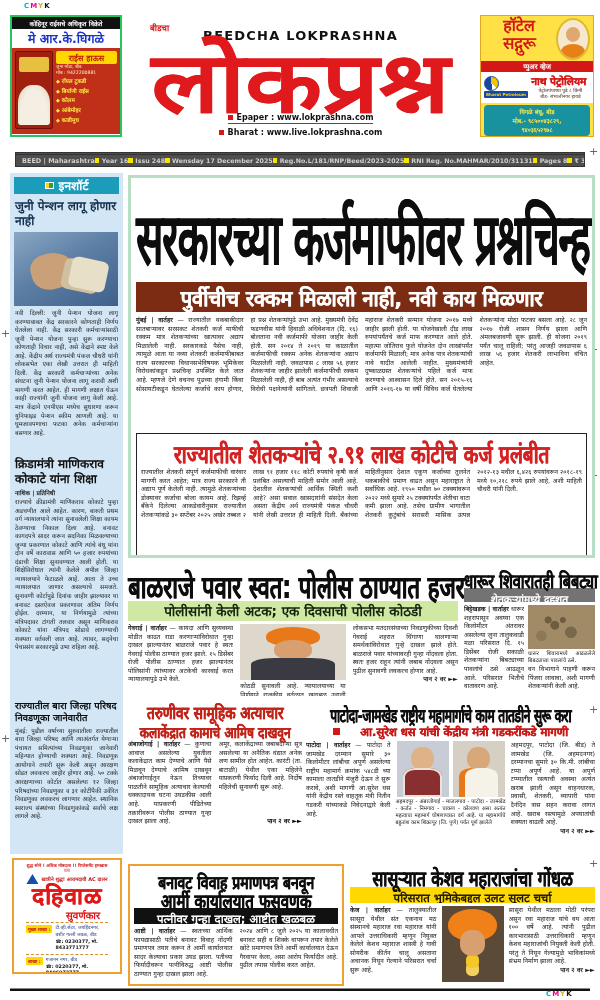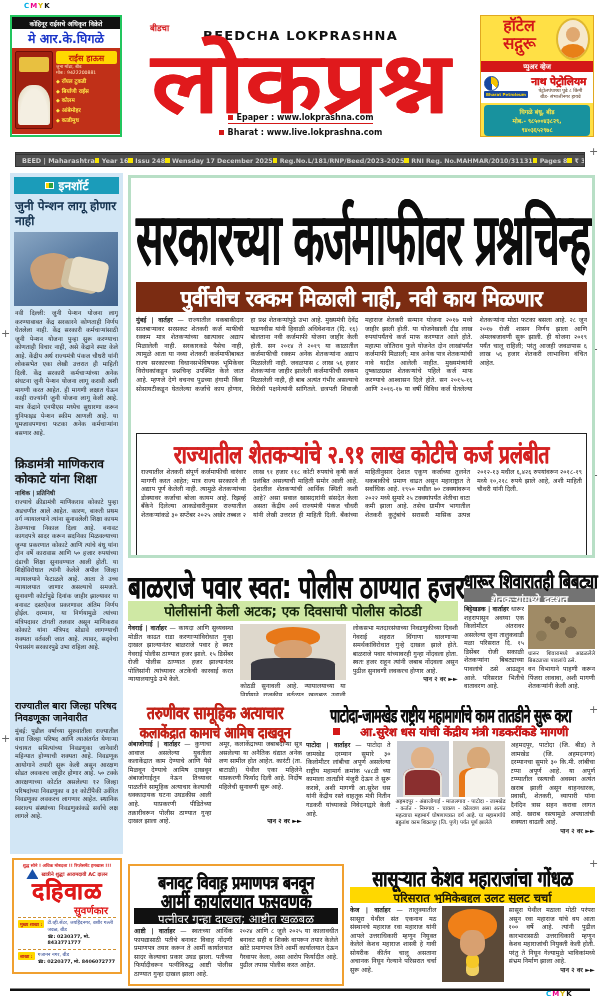--- a/index.html
+++ b/index.html
@@ -62,21 +62,21 @@
   .s1h{color:#14324f;font-size:12px;font-weight:700;line-height:1.25;margin:5px 1px 3px}
   .s2h{color:#101010;font-size:12px;font-weight:700;line-height:1.25;margin:6px 1px 2px}
   .s3h{color:#101010;font-size:9.5px;font-weight:700;line-height:1.3;margin:6px 1px 2px}
   .sdl{font-size:6px;font-weight:700;color:#222;margin:0 1px}
   .sbody{font-size:6.2px;line-height:1.38;text-align:justify;color:#1b1b1b;overflow:hidden;margin:1px 1px}
   .ph-money{width:104px;height:74px;background:linear-gradient(150deg,#8aa7c4,#5d7fa5 45%,#3f608a);position:relative;overflow:hidden}
   .ph-money:before{content:"";position:absolute;left:16%;top:28%;width:42%;height:48%;background:#caa078;border-radius:40% 60% 50% 50%;transform:rotate(-15deg)}
   .ph-money:after{content:"";position:absolute;right:10%;top:36%;width:36%;height:42%;background:#e8dfc8;border-radius:18%;transform:rotate(12deg);box-shadow:-7px 3px 0 #d0c0a0}
 
   
-  .dah{border:2px solid #f0a030;background:#fff;padding:2px 4px;overflow:hidden}
+  .dah{border:2px solid #f0a030;background:#fff;padding:2px 12px;overflow:hidden}
   .dah .top{color:#d41818;font-size:4.4px;text-align:center;font-weight:700}
   .dah .tag{display:flex;align-items:center;gap:3px;justify-content:center;margin-top:1px}
   .dah .tag span{color:#c41818;font-size:5px;font-weight:700}
   .dlogo{width:12px;height:10px;background:#1850a8;clip-path:polygon(50% 0,100% 100%,0 100%);flex:none}
   .dah .nm{color:#e01818;font-size:23px;font-weight:700;text-align:center;line-height:1.05;letter-spacing:1px}
   .dah .sub{color:#e01818;font-size:10px;font-weight:700;text-align:right;padding-right:8px}
   .dah .row{display:flex;gap:3px;border-top:1px dashed #d09030;padding:2px 0;align-items:flex-start}
   .dah .lb{background:#ffd800;color:#c41818;font-size:4.6px;font-weight:700;padding:1px 2px;border-radius:1px;flex:none}
   .dah .tx{font-size:4.8px;color:#203a8a;line-height:1.4}
   .dah .tx b{display:block;color:#111}
@@ -123,21 +123,21 @@
   .ph-gad:after{content:"";position:absolute;left:12%;top:48%;width:76%;height:52%;background:#8a2f2f;border-radius:30% 30% 0 0;box-shadow:inset 0 0 0 2px #e8e2d8}
   .ph-dhas{width:52px;height:56px;background:#d6cfc4;position:relative;overflow:hidden}
   .ph-dhas:before{content:"";position:absolute;left:28%;top:10%;width:44%;height:42%;background:#d8a878;border-radius:46%}
   .ph-dhas:after{content:"";position:absolute;left:12%;top:48%;width:76%;height:52%;background:#f5f2ea;border-radius:30% 30% 0 0;box-shadow:inset 6px 0 0 #e87818}
 
   
   .obox{border:2px solid #f0a030;background:#fff;padding:3px 4px;overflow:hidden}
   .hl-fk1{font-size:14px;transform:scaleY(1.3)}
   .hl-fk2{font-size:15px;transform:scaleY(1.3)}
   .kbar2{background:#111;height:16px;text-align:center;overflow:hidden;margin:2px 0 3px}
-  .kbar2 span{color:#fff;font-weight:400;font-size:11.5px;line-height:16px}
+  .kbar2 span{color:#fff;font-weight:700;font-size:11.5px;line-height:16px}
   .hl-kes{font-size:16px;transform:scaleY(1.32)}
   .ybar{background:#ffd800;height:16px;text-align:center;overflow:hidden;margin:2px 0 3px}
   .ybar span{color:#201a08;font-weight:700;font-size:11.5px;line-height:16px}
   .ph-kes{width:62px;height:76px;background:#5c4a38;position:relative;overflow:hidden;flex:none}
   .ph-kes:before{content:"";position:absolute;left:10%;top:4%;width:80%;height:42%;background:#f08018;border-radius:50% 50% 46% 46%}
   .ph-kes:after{content:"";position:absolute;left:30%;top:32%;width:40%;height:34%;background:#d8a070;border-radius:45%;box-shadow:0 18px 0 -6px #f5c828,0 26px 0 -6px #f0d060}
 
   .footrule{border-top:1px solid #888;height:3px;border-bottom:2.5px solid #111}
 </style>
 </head>

